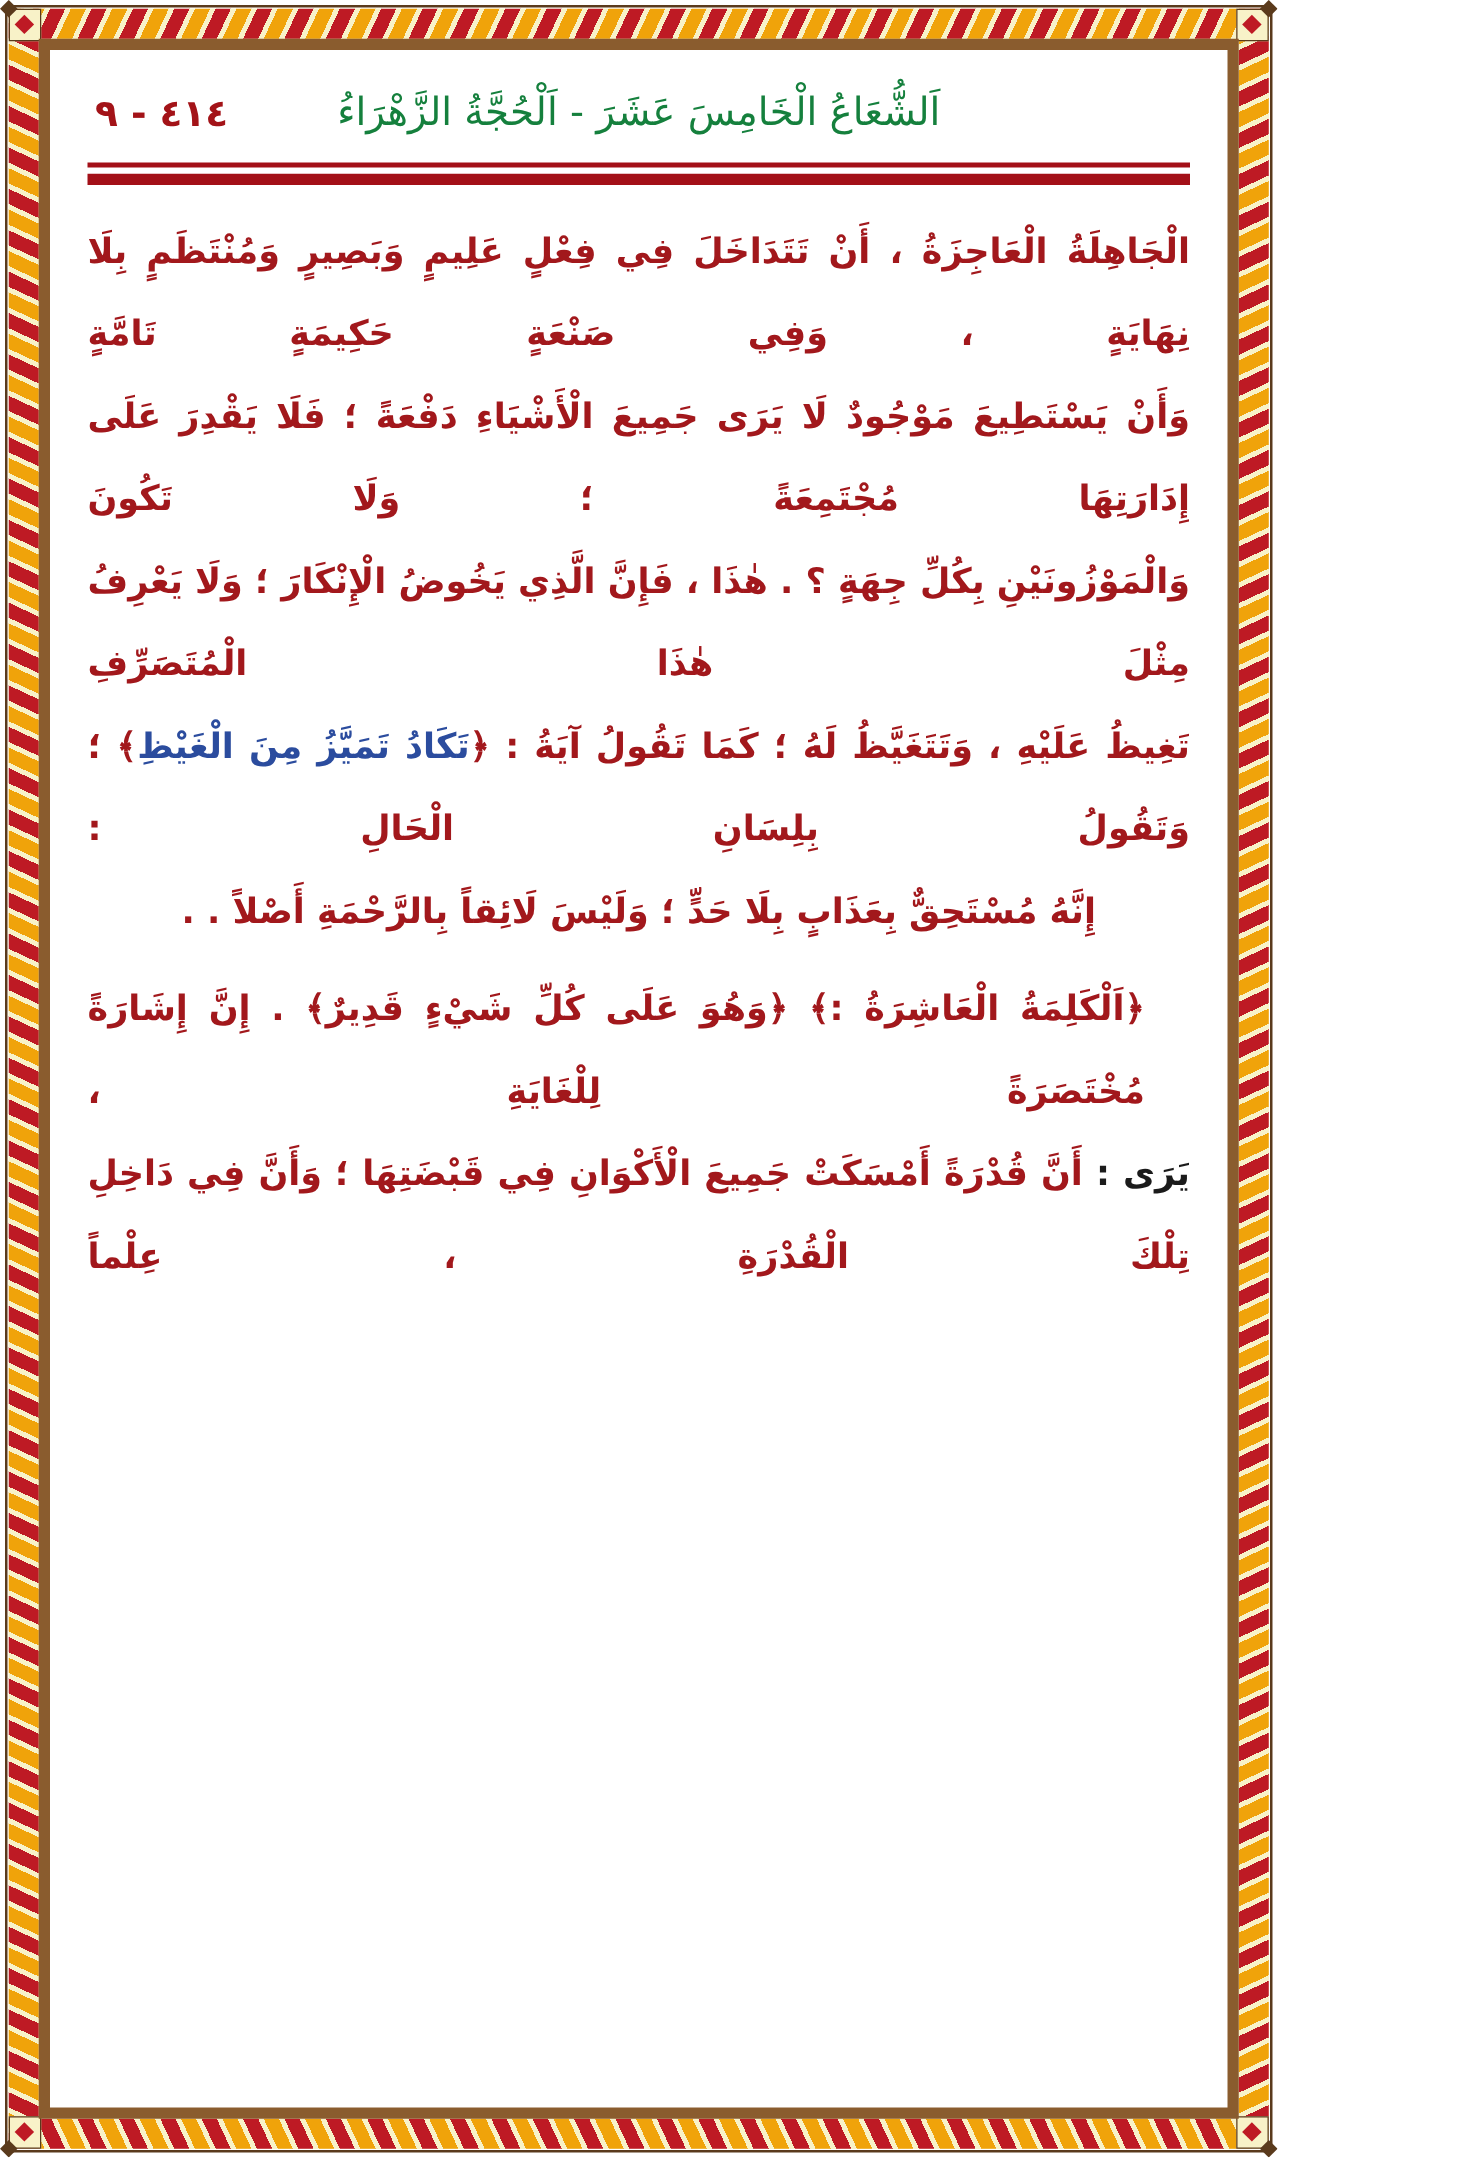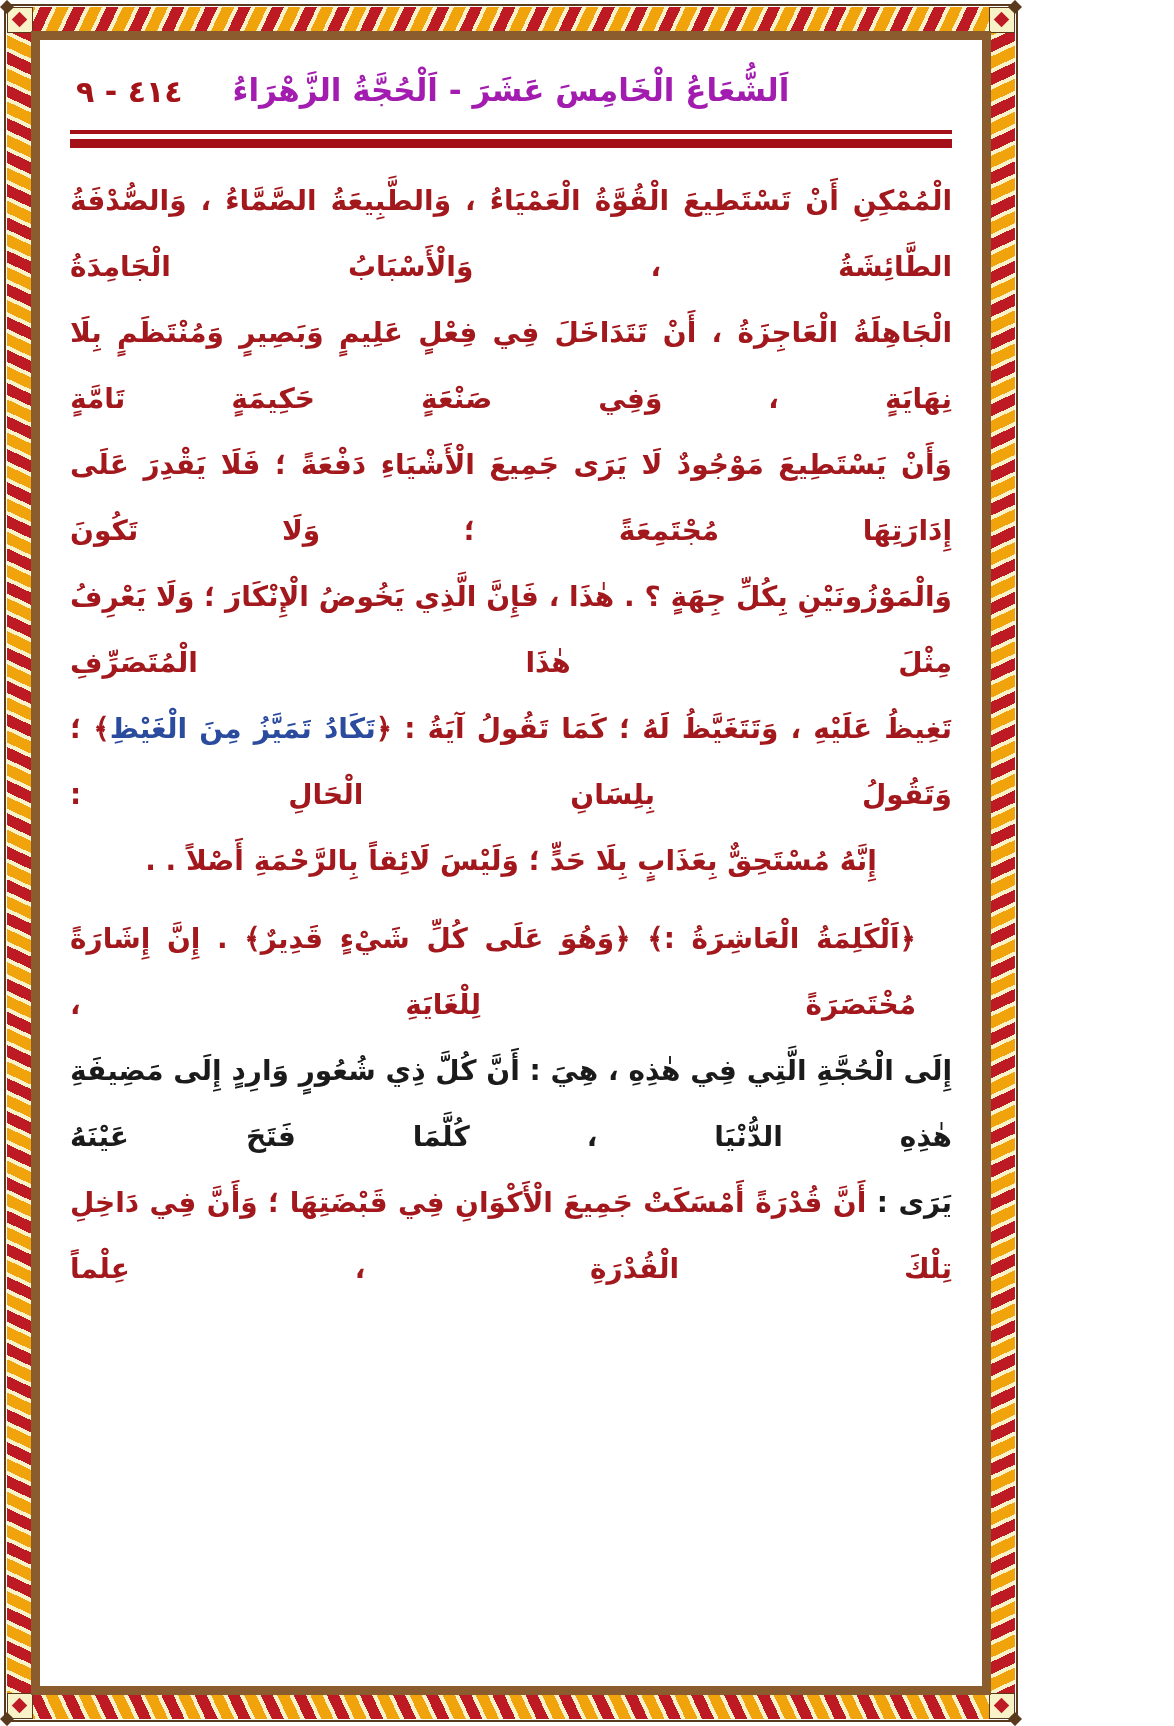--- a/index.html
+++ b/index.html
@@ -33,21 +33,21 @@
   
   .content{
     position:absolute;inset:40px;
     padding:24px 30px 0 30px;
     direction:rtl;
     color:#1B1B1B;
   }
   .header{position:relative;text-align:center;height:56px;}
   .title{
     display:inline-block;
-    font-size:31px;font-weight:bold;color:#a21caf;
+    font-size:31px;font-weight:normal;color:#15803d;
     line-height:52px;white-space:nowrap;
   }
   .page-number{
     position:absolute;left:6px;top:2px;
     font-size:30px;font-weight:bold;color:#A31318;
     direction:ltr;unicode-bidi:isolate;line-height:52px;
   }
   .rule-thin{height:4px;background:#A31018;margin-top:10px;}
   .rule-thick{height:9px;background:#A31018;margin-top:5px;}
 
@@ -96,26 +96,24 @@
   <div class="content">
 
     <div class="header">
       <span class="page-number">٤١٤ - ٩</span>
       <span class="title">اَلشُّعَاعُ الْخَامِسَ عَشَرَ - اَلْحُجَّةُ الزَّهْرَاءُ</span>
     </div>
     <div class="rule-thin"></div>
     <div class="rule-thick"></div>
 
     <div class="body-text">
-      <div class="line"><span data-color="red">الْمُمْكِنِ أَنْ تَسْتَطِيعَ الْقُوَّةُ الْعَمْيَاءُ ، وَالطَّبِيعَةُ الصَّمَّاءُ ، وَالصُّدْفَةُ الطَّائِشَةُ ، وَالْأَسْبَابُ الْجَامِدَةُ</span></div>
       <div class="line"><span data-color="red">الْجَاهِلَةُ الْعَاجِزَةُ ، أَنْ تَتَدَاخَلَ فِي فِعْلٍ عَلِيمٍ وَبَصِيرٍ وَمُنْتَظَمٍ بِلَا نِهَايَةٍ ، وَفِي صَنْعَةٍ حَكِيمَةٍ تَامَّةٍ</span></div>
       <div class="line"><span data-color="red">وَأَنْ يَسْتَطِيعَ مَوْجُودٌ لَا يَرَى جَمِيعَ الْأَشْيَاءِ دَفْعَةً ؛ فَلَا يَقْدِرَ عَلَى إِدَارَتِهَا مُجْتَمِعَةً ؛ وَلَا تَكُونَ</span></div>
       <div class="line"><span data-color="red">وَالْمَوْزُونَيْنِ بِكُلِّ جِهَةٍ ؟ . هٰذَا ، فَإِنَّ الَّذِي يَخُوضُ الْإِنْكَارَ ؛ وَلَا يَعْرِفُ مِثْلَ هٰذَا الْمُتَصَرِّفِ</span></div>
       <div class="line"><span data-color="red">تَغِيظُ عَلَيْهِ ، وَتَتَغَيَّظُ لَهُ ؛ كَمَا تَقُولُ آيَةُ : ﴿</span><span data-color="blue">تَكَادُ تَمَيَّزُ مِنَ الْغَيْظِ</span><span data-color="red">﴾ ؛ وَتَقُولُ بِلِسَانِ الْحَالِ :</span></div>
       <div class="line center"><span data-color="red">إِنَّهُ مُسْتَحِقٌّ بِعَذَابٍ بِلَا حَدٍّ ؛ وَلَيْسَ لَائِقاً بِالرَّحْمَةِ أَصْلاً . .</span></div>
       <div class="line indent gap-top"><span data-color="red">﴿اَلْكَلِمَةُ الْعَاشِرَةُ :﴾ ﴿وَهُوَ عَلَى كُلِّ شَيْءٍ قَدِيرٌ﴾ . إِنَّ إِشَارَةً مُخْتَصَرَةً لِلْغَايَةِ ،</span></div>
-      <div class="line"><span data-color="black">إِلَى الْحُجَّةِ الَّتِي فِي هٰذِهِ ، هِيَ : أَنَّ كُلَّ ذِي شُعُورٍ وَارِدٍ إِلَى مَضِيفَةِ هٰذِهِ الدُّنْيَا ، كُلَّمَا فَتَحَ عَيْنَهُ</span></div>
       <div class="line"><span data-color="black">يَرَى : </span><span data-color="red">أَنَّ قُدْرَةً أَمْسَكَتْ جَمِيعَ الْأَكْوَانِ فِي قَبْضَتِهَا ؛ وَأَنَّ فِي دَاخِلِ تِلْكَ الْقُدْرَةِ ، عِلْماً</span></div>
 
     </div>
 
   </div>
 </div>
 
 </body></html>

